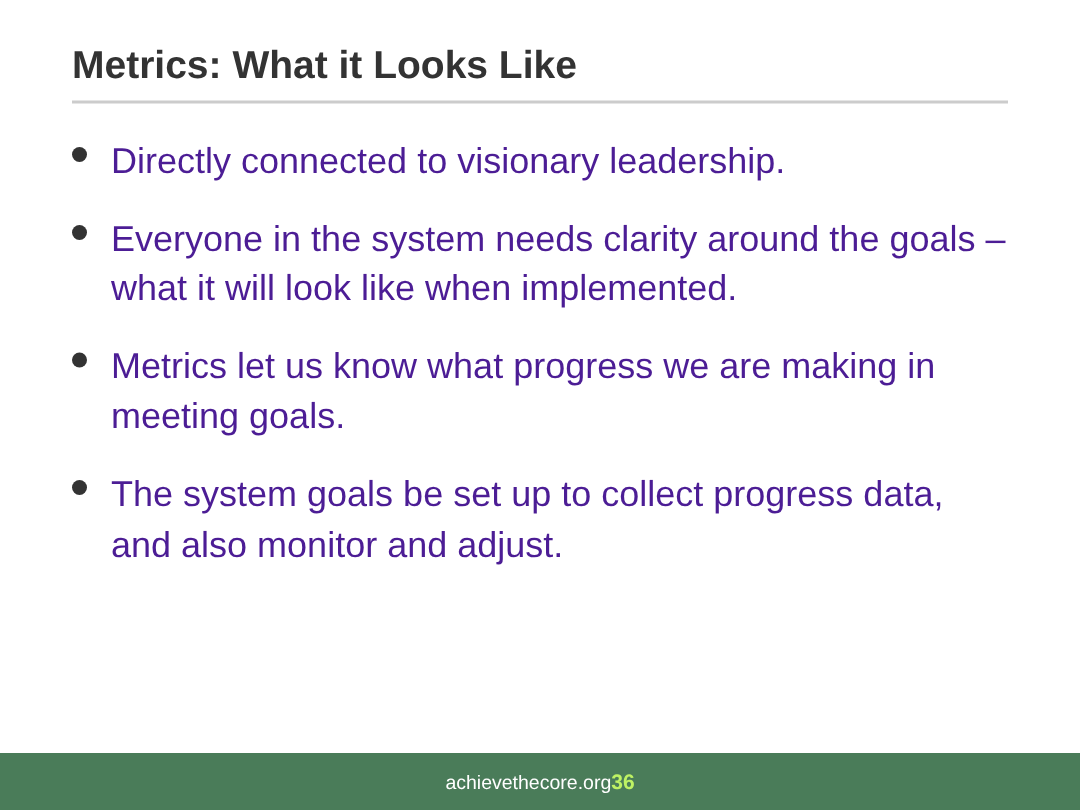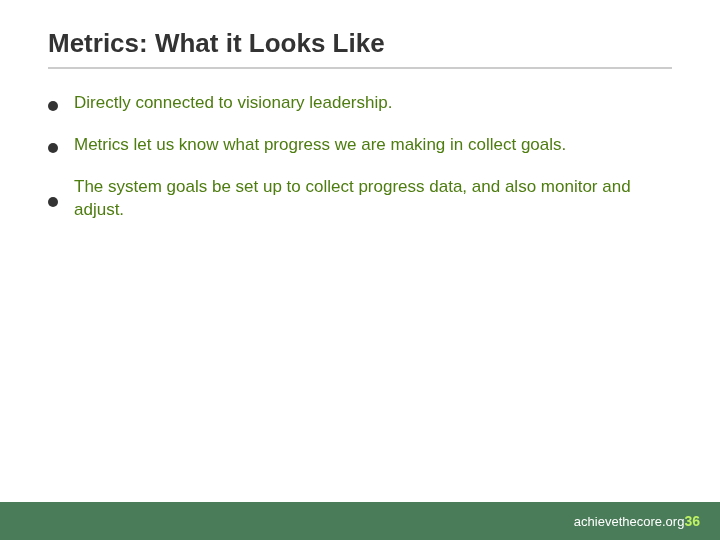--- a/index.html
+++ b/index.html
@@ -46,24 +46,24 @@
     }
 
     .bullet-list {
       list-style: none;
       padding: 0;
       margin: 0;
     }
 
     .bullet-item {
       display: flex;
-      align-items: center;
+      align-items: flex-start;
       margin-bottom: 18px;
-      font-size: 17px;
-      color: #4d7c0f;
+      font-size: 24px;
+      color: #4c1d95;
       line-height: 1.4;
     }
 
     .bullet-dot {
       width: 10px;
       height: 10px;
       background: #333333;
       border-radius: 50%;
       margin-top: 7px;
       margin-right: 16px;
@@ -72,21 +72,21 @@
 
     .bullet-text {
       flex: 1;
     }
 
     .footer {
       background: #4a7c59;
       height: 38px;
       display: flex;
       align-items: center;
-      justify-content: flex-end;
+      justify-content: center;
       padding: 0 20px;
       position: absolute;
       bottom: 0;
       left: 0;
       right: 0;
     }
 
     .footer-url {
       color: #ffffff;
       font-size: 13px;
@@ -109,24 +109,28 @@
       <div class="slide-title">Metrics: What it Looks Like</div>
     </div>
 
     <ul class="bullet-list">
 
       <li class="bullet-item">
         <div class="bullet-dot"></div>
         <span class="bullet-text">Directly connected to visionary leadership.</span>
       </li>
 
+      <li class="bullet-item">
+        <div class="bullet-dot"></div>
+        <span class="bullet-text">Everyone in the system needs clarity around the goals – what it will look like when implemented.</span>
+      </li>
 
       <li class="bullet-item">
         <div class="bullet-dot"></div>
-        <span class="bullet-text">Metrics let us know what progress we are making in collect goals.</span>
+        <span class="bullet-text">Metrics let us know what progress we are making in meeting goals.</span>
       </li>
 
       <li class="bullet-item">
         <div class="bullet-dot"></div>
         <span class="bullet-text">The system goals be set up to collect progress data, and also monitor and adjust.</span>
       </li>
 
     </ul>
 
   </div>

